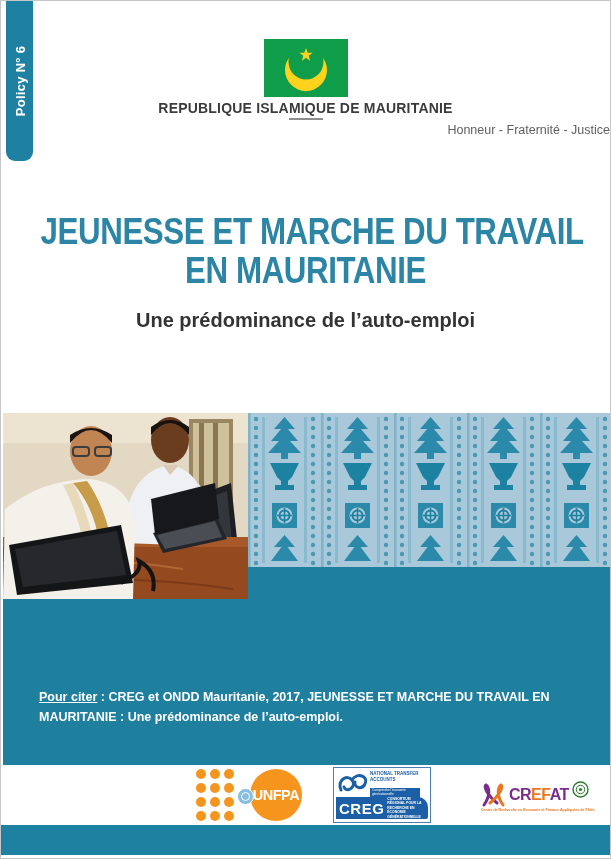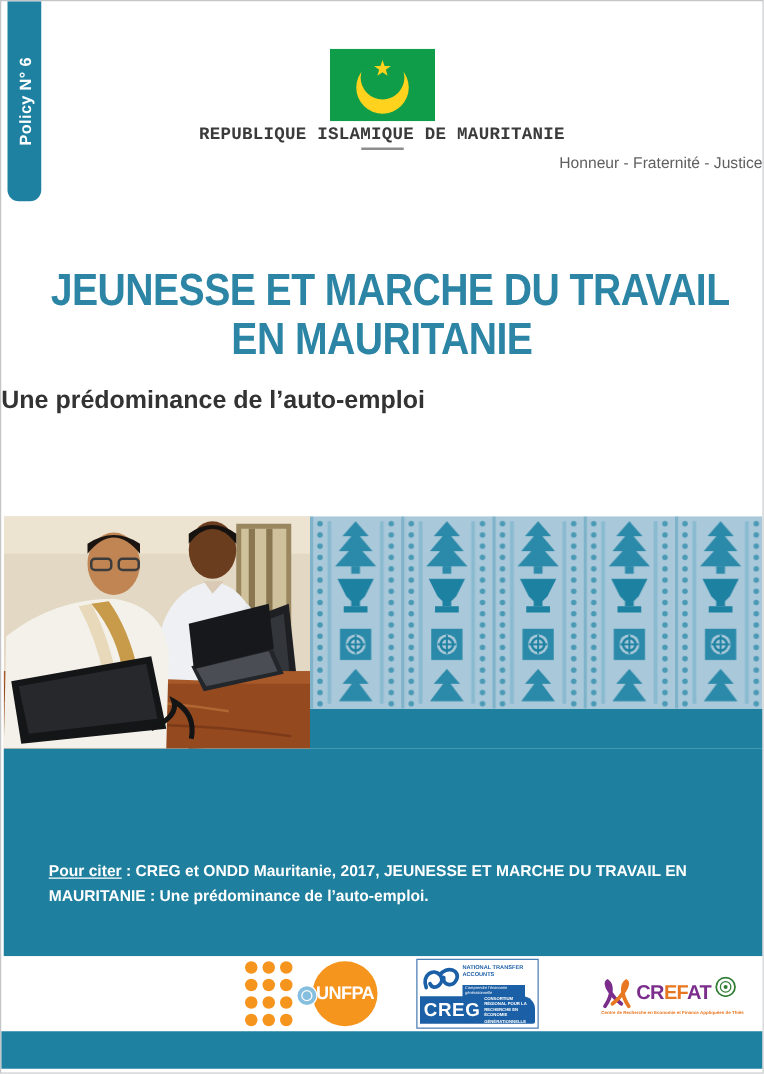--- a/index.html
+++ b/index.html
@@ -14,31 +14,31 @@
     background:#1f81a2;border-radius:0 0 9px 9px;
   }
   .policy-tab span{
     position:absolute;left:50%;top:50%;
     transform:translate(-50%,-50%) rotate(-90deg);
     color:#fff;font-weight:bold;font-size:13px;white-space:nowrap;letter-spacing:.3px;
   }
   
   .flag{position:absolute;left:263px;top:38px;width:84px;height:58px;}
   .republic{position:absolute;left:0;top:99px;width:100%;text-align:center;
-    font-size:14px;font-weight:bold;color:#3b3b3b;letter-spacing:.2px;font-family:Liberation Mono, monospace;}
+    font-size:14px;font-weight:bold;color:#3b3b3b;letter-spacing:.2px;}
   .hr-small{position:absolute;left:288px;top:117px;width:34px;height:2px;background:#8d8d8d;}
   .motto{position:absolute;left:0;top:122px;width:100%;text-align:right;
     font-size:12.5px;color:#5f5f5f;}
   
   .main-title{
     position:absolute;left:0;top:212px;width:100%;text-align:center;
     color:#2c85a5;font-weight:bold;font-size:36px;line-height:1.08;
     transform:scaleX(.87);transform-origin:50% 50%;letter-spacing:-.5px;white-space:nowrap;
   }
-  .subtitle{position:absolute;left:0;top:308px;width:100%;
+  .subtitle{position:absolute;left:0;top:308px;width:100%;text-align:center;
     font-size:20px;font-weight:bold;color:#333;}
   
   .image-block{position:absolute;left:2px;top:412px;width:607px;height:186px;}
   .photo{position:absolute;left:0;top:0;width:245px;height:186px;}
   .fabric{position:absolute;left:245px;top:0;width:362px;height:154px;}
   .fabric-underband{position:absolute;left:245px;top:154px;width:362px;height:32px;background:#1f7f9e;}
   
   .teal-block{position:absolute;left:2px;top:598px;width:607px;height:166px;background:#1f7f9e;}
   .citation{position:absolute;left:36px;top:88px;width:535px;color:#fff;
     font-size:12.5px;font-weight:bold;line-height:1.6;}

